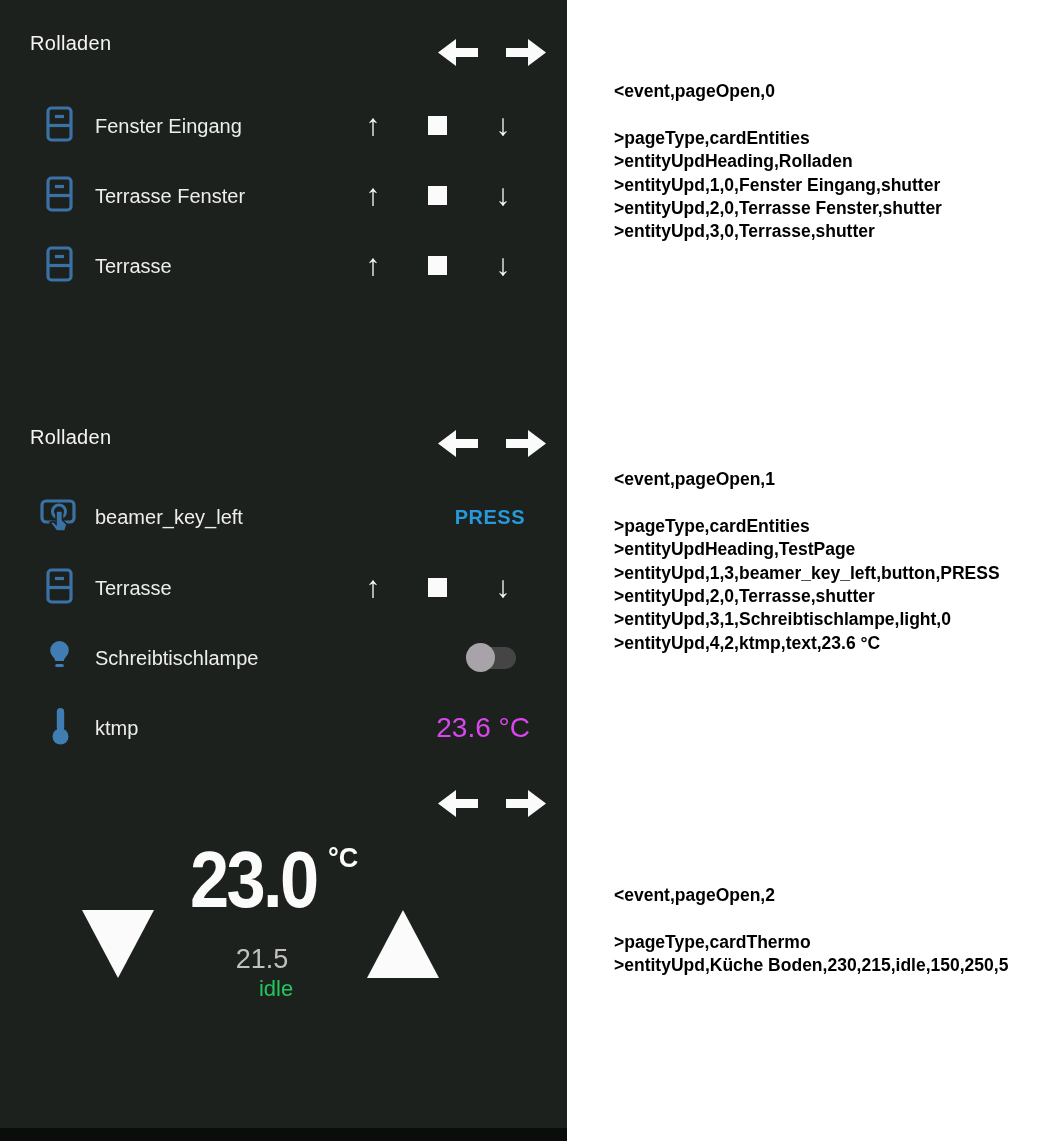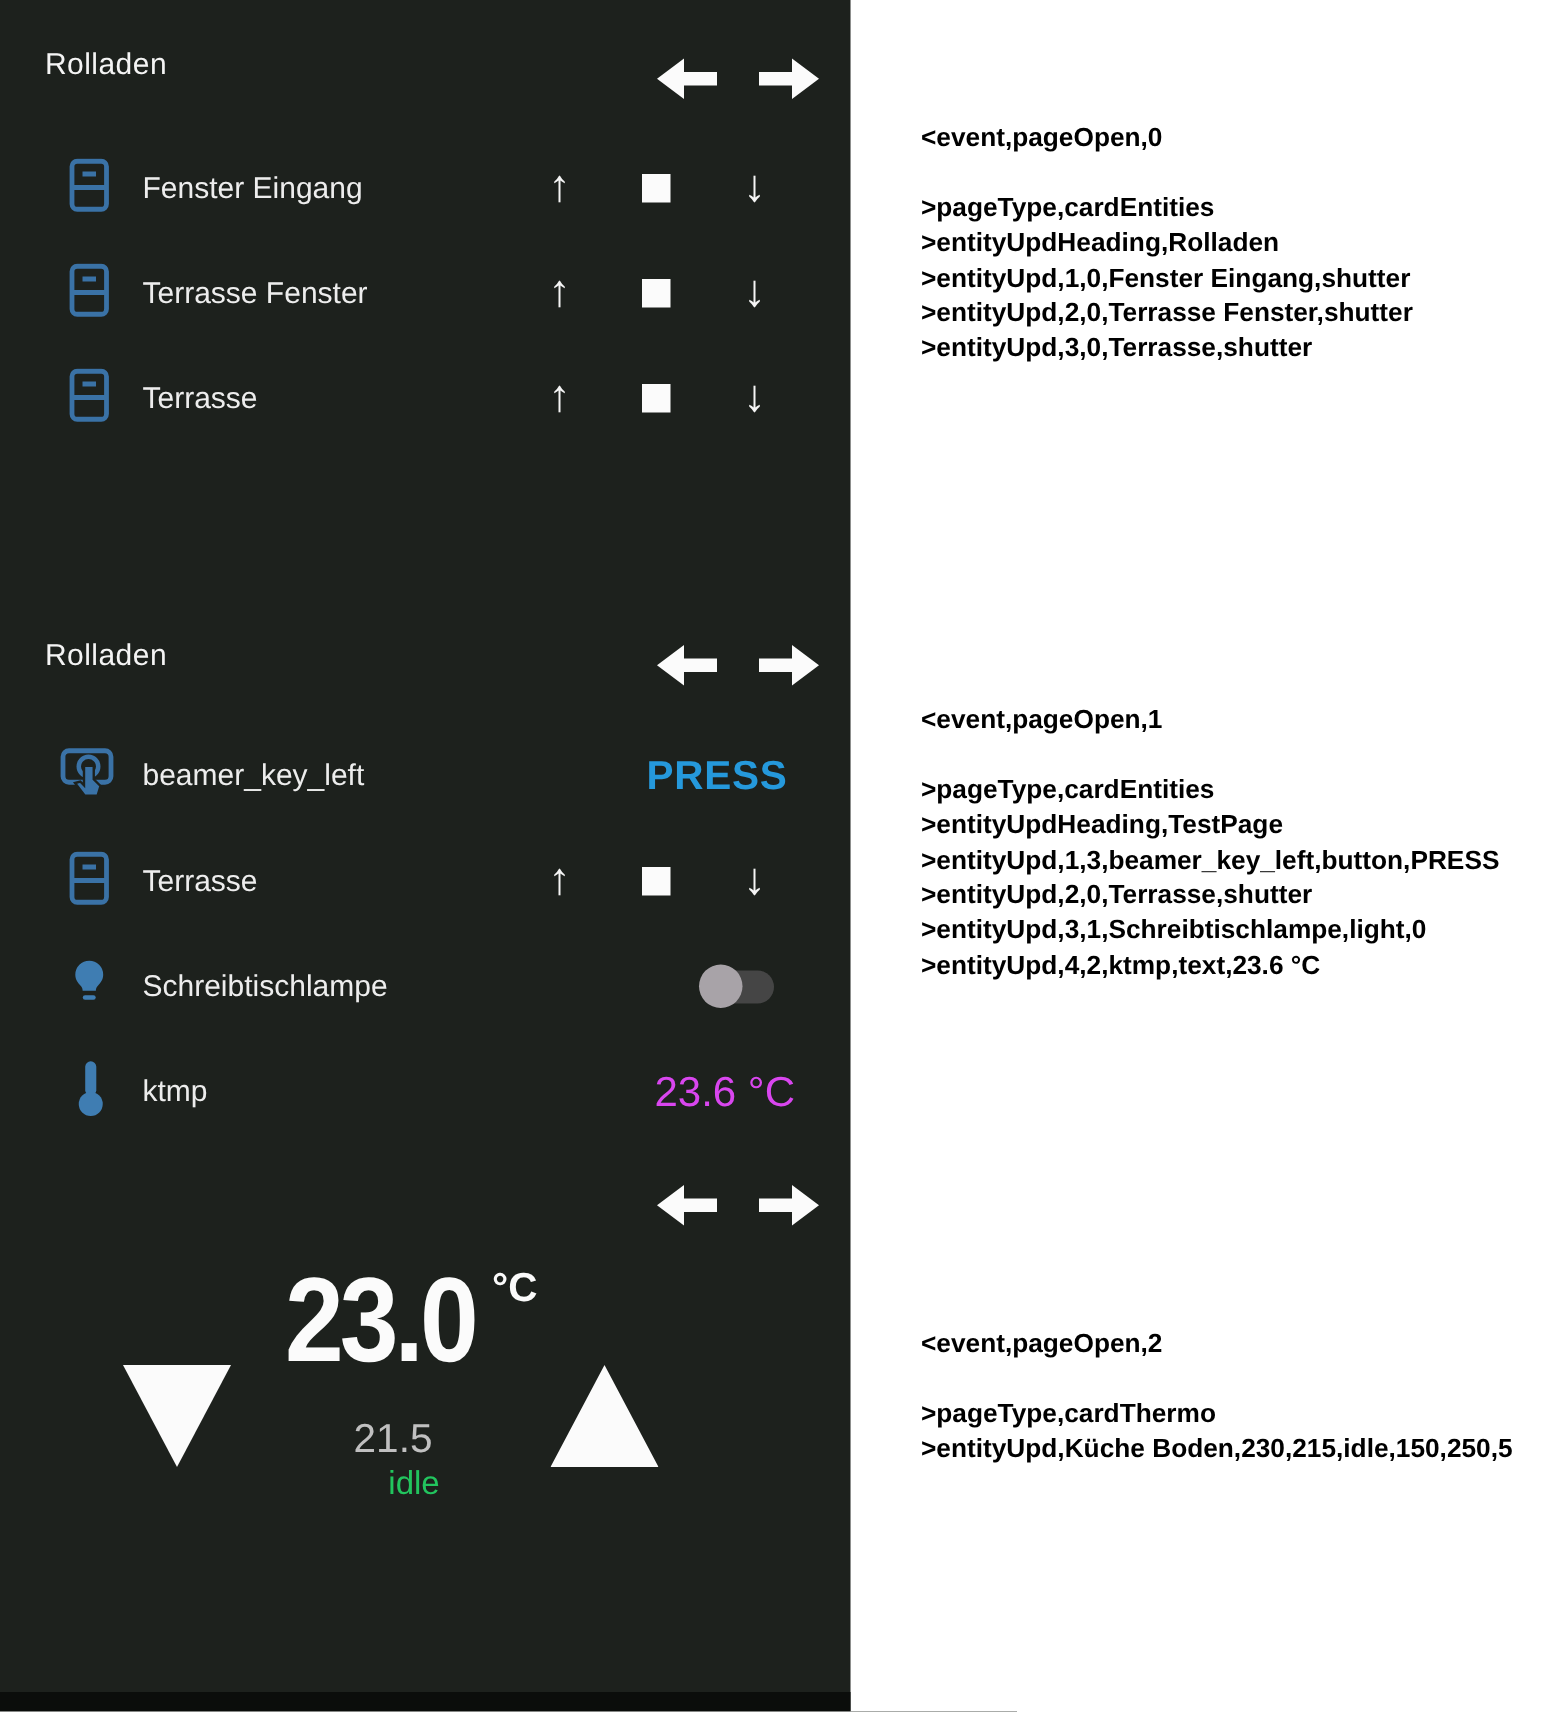--- a/index.html
+++ b/index.html
@@ -19,21 +19,21 @@
   .row .entity-icon { position:absolute; left:46px; top:50%; transform:translateY(-50%); }
   .row .entity-icon.tap { left:40px; }
   .row .entity-icon.bulb { left:48px; }
   .row .entity-icon.thermo { left:51px; }
   .row .label { position:absolute; left:95px; top:0; height:56px; line-height:56px; color:#ededed; font-size:20px; }
   .ctl { position:absolute; top:0; height:56px; line-height:54px; text-align:center; color:#f5f5f5; font-size:30px; font-weight:400; cursor:pointer; }
   .ctl.up   { left:358px; width:30px; }
   .ctl.down { left:488px; width:30px; }
   .stop-sq { position:absolute; left:428px; top:18px; width:19px; height:19px; background:#fbfbfb; cursor:pointer; }
 
-  .press-btn { position:absolute; right:42px; top:0; height:56px; line-height:56px; font-size:27px; font-weight:600; color:#2599dc; letter-spacing:0.5px; cursor:pointer; }
+  .press-btn { position:absolute; right:42px; top:0; height:56px; line-height:56px; font-size:20px; font-weight:600; color:#2599dc; letter-spacing:0.5px; cursor:pointer; }
   .value-text { position:absolute; right:37px; top:0; height:56px; line-height:56px; font-size:28px; color:#d946ef; }
 
   .toggle { position:absolute; left:466px; top:13px; width:50px; height:30px; cursor:pointer; }
   .toggle .track { position:absolute; left:10px; top:4px; width:40px; height:22px; border-radius:11px; background:#454545; }
   .toggle .knob  { position:absolute; left:0; top:0; width:29px; height:29px; border-radius:50%; background:#a8a3a8; }
 
   
   .big-temp { position:absolute; left:190px; top:840px; color:#fbfbfb; font-size:80px; font-weight:700; line-height:1; letter-spacing:-3px; transform:scaleX(0.88); transform-origin:left top; }
   .big-unit { position:absolute; left:328px; top:843px; color:#fbfbfb; font-size:27px; font-weight:700; }
   .tri { position:absolute; cursor:pointer; }

